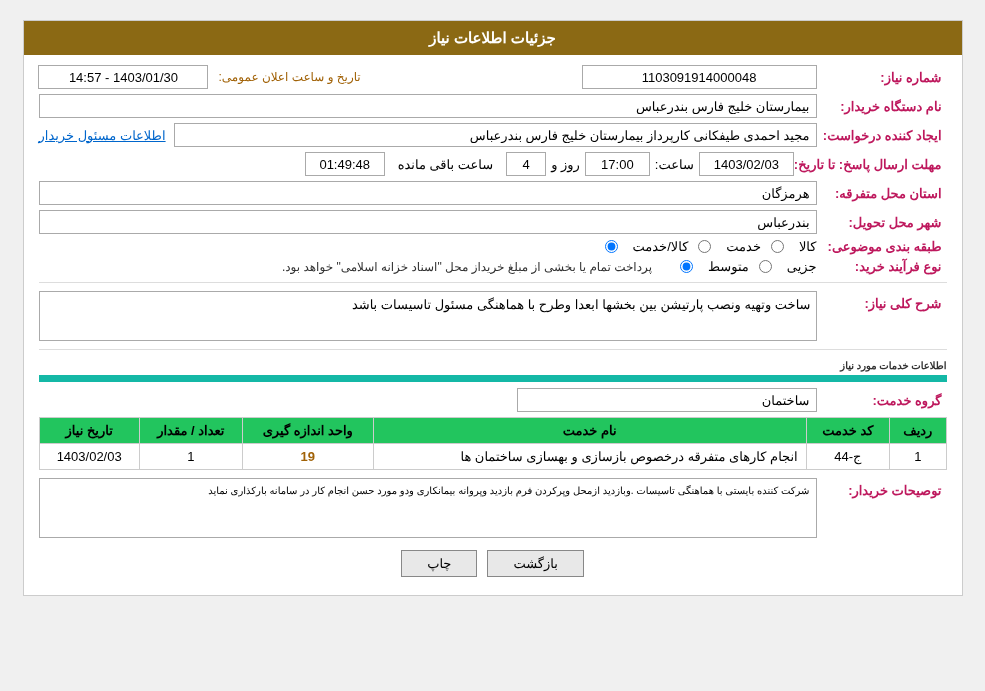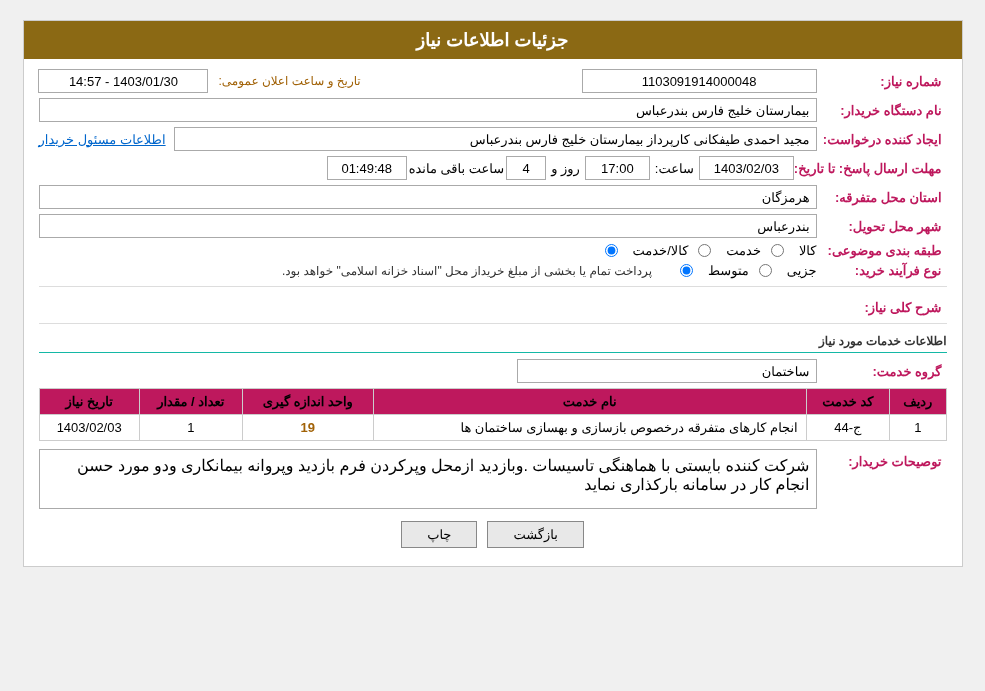--- a/index.html
+++ b/index.html
@@ -14,21 +14,21 @@
       background: #fff;
       border: 1px solid #ccc;
       max-width: 940px;
       margin: 0 auto;
     }
     .header {
       background: #8B6914;
       color: #fff;
       text-align: center;
       padding: 8px 12px;
-      font-size: 18px;
+      font-size: 15px;
       font-weight: bold;
     }
     .content {
       padding: 10px 15px;
     }
     .row {
       display: flex;
       align-items: center;
       margin-bottom: 6px;
       direction: rtl;
@@ -73,26 +73,26 @@
       border: 1px solid #aaa;
       padding: 3px 8px;
       height: 24px;
       background: #fff;
       font-size: 13px;
       font-family: Tahoma, Arial, sans-serif;
       direction: rtl;
       text-align: center;
     }
     .section-title {
-      font-size: 12px;
+      font-size: 10px;
       font-weight: bold;
       color: #333;
       margin: 10px 0 6px 0;
       padding-bottom: 4px;
-      border-bottom: 1px solid #14b8a6;
+      border-bottom: 7px solid #14b8a6;
     }
     .radio-group {
       display: flex;
       align-items: center;
       gap: 10px;
       direction: rtl;
     }
     .radio-item {
       display: flex;
       align-items: center;
@@ -105,42 +105,42 @@
       margin-right: 10px;
     }
     
     .data-table {
       width: 100%;
       border-collapse: collapse;
       margin-bottom: 8px;
       font-size: 13px;
     }
     .data-table th {
-      background: #be185d;
+      background: #22c55e;
       border: 1px solid #ccc;
       padding: 5px 8px;
       text-align: center;
       font-weight: bold;
       margin-left: 48px;
     }
     .data-table td {
       border: 1px solid #ccc;
       padding: 5px 8px;
       text-align: center;
     }
     .data-table td.td-num {
       color: #a16207;
       font-weight: bold;
     }
     .desc-box {
       border: 1px solid #aaa;
       padding: 6px;
       min-height: 60px;
       font-family: Tahoma, Arial, sans-serif;
-      font-size: 16px;
+      font-size: 10px;
       direction: rtl;
       text-align: right;
       background: #fff;
       flex: 1;
     }
     .btn-row {
       display: flex;
       justify-content: center;
       gap: 10px;
       margin: 12px 0 8px 0;
@@ -200,21 +200,21 @@
       <span class="link-blue">اطلاعات مسئول خریدار</span>
     </div>
 
     <div class="row row-gap">
       <span class="label" style="min-width:145px;">مهلت ارسال پاسخ: تا تاریخ:</span>
       <input class="date-box" type="text" value="1403/02/03" style="width: 95px;" readonly="">
       <span style="margin: 0 5px; font-size:13px;">ساعت:</span>
       <input class="date-box" type="text" value="17:00" style="width: 65px;" readonly="">
       <span style="margin: 0 5px; font-size:13px;">روز و</span>
       <input class="date-box" type="text" value="4" style="width: 40px;" readonly="">
-      <span style="margin: 0 2px; font-size:13px;">ساعت باقی مانده</span>
+      <span style="margin: 0 13px; font-size:13px;">ساعت باقی مانده</span>
       <input class="date-box" type="text" value="01:49:48" style="width: 80px;" readonly="">
     </div>
 
     <div class="row row-gap">
       <span class="label">استان محل متفرقه:</span>
       <input class="input-field-wide" type="text" value="هرمزگان" readonly="" style="">
     </div>
 
     <div class="row row-gap">
       <span class="label">شهر محل تحویل:</span>
@@ -251,20 +251,23 @@
           <input type="radio" name="purchase_type" checked="" style="">
         </div>
       </div>
       <span class="purchase-note" style="font-size:12px; color:#333; margin-right:28px;">پرداخت تمام یا بخشی از مبلغ خریداز محل "اسناد خزانه اسلامی" خواهد بود.</span>
     </div>
 
     <hr class="divider">
 
     <div class="row row-gap" style="align-items: flex-start;">
       <span class="label" style="padding-top:5px;">شرح کلی نیاز:</span>
+      <div style="flex:1; border:1px solid #aaa; padding:5px; min-height:50px; direction:rtl; text-align:right; background:#fff;">
+        <span>ساخت وتهیه ونصب پارتیشن بین بخشها ابعدا وطرح با هماهنگی مسئول تاسیسات باشد</span>
+      </div>
     </div>
 
     <hr class="divider">
 
     <div class="section-title">اطلاعات خدمات مورد نیاز</div>
 
     <div class="row row-gap">
       <span class="label">گروه خدمت:</span>
       <input class="input-field-wide" type="text" value="ساختمان" readonly="" style="max-width: 300px;">
     </div>

